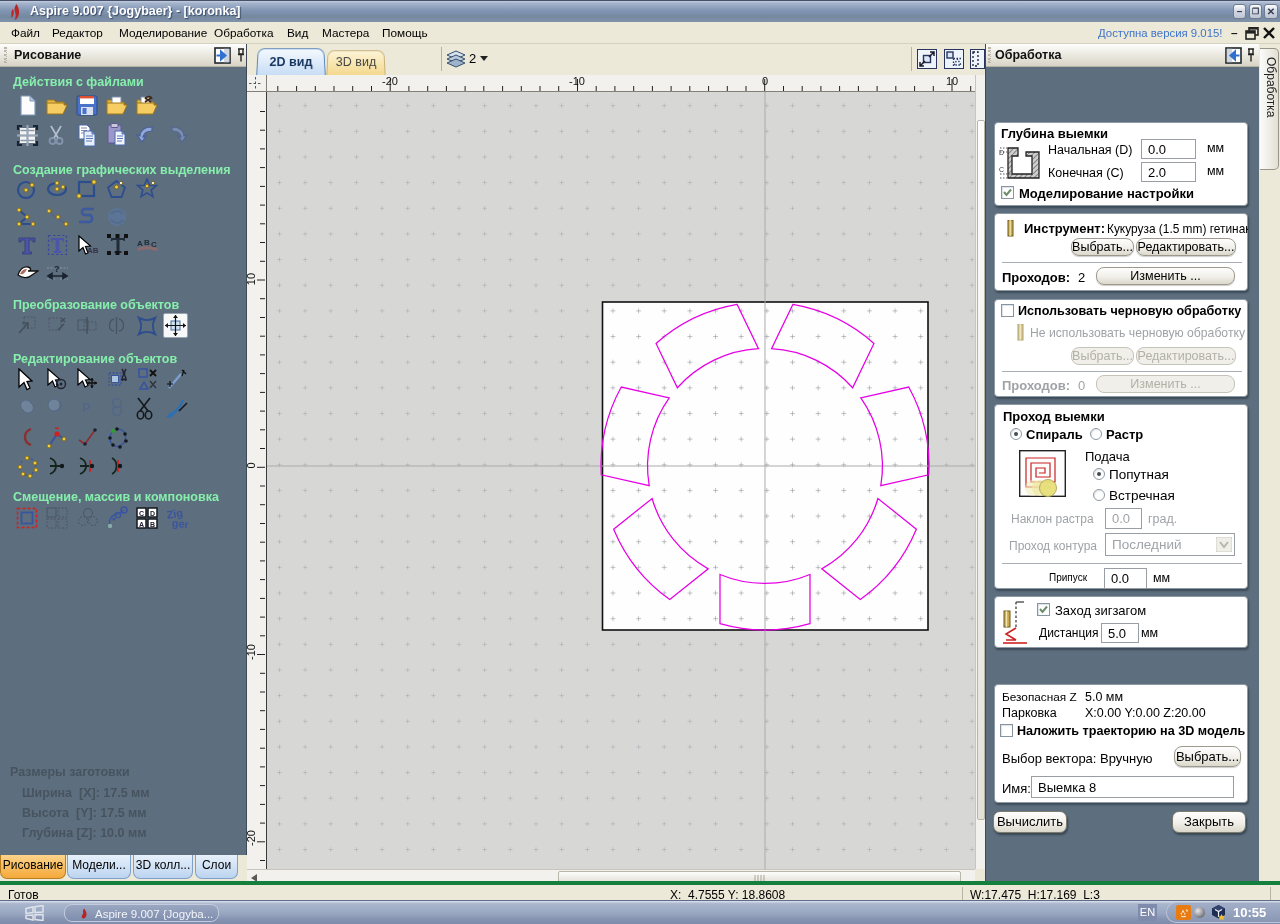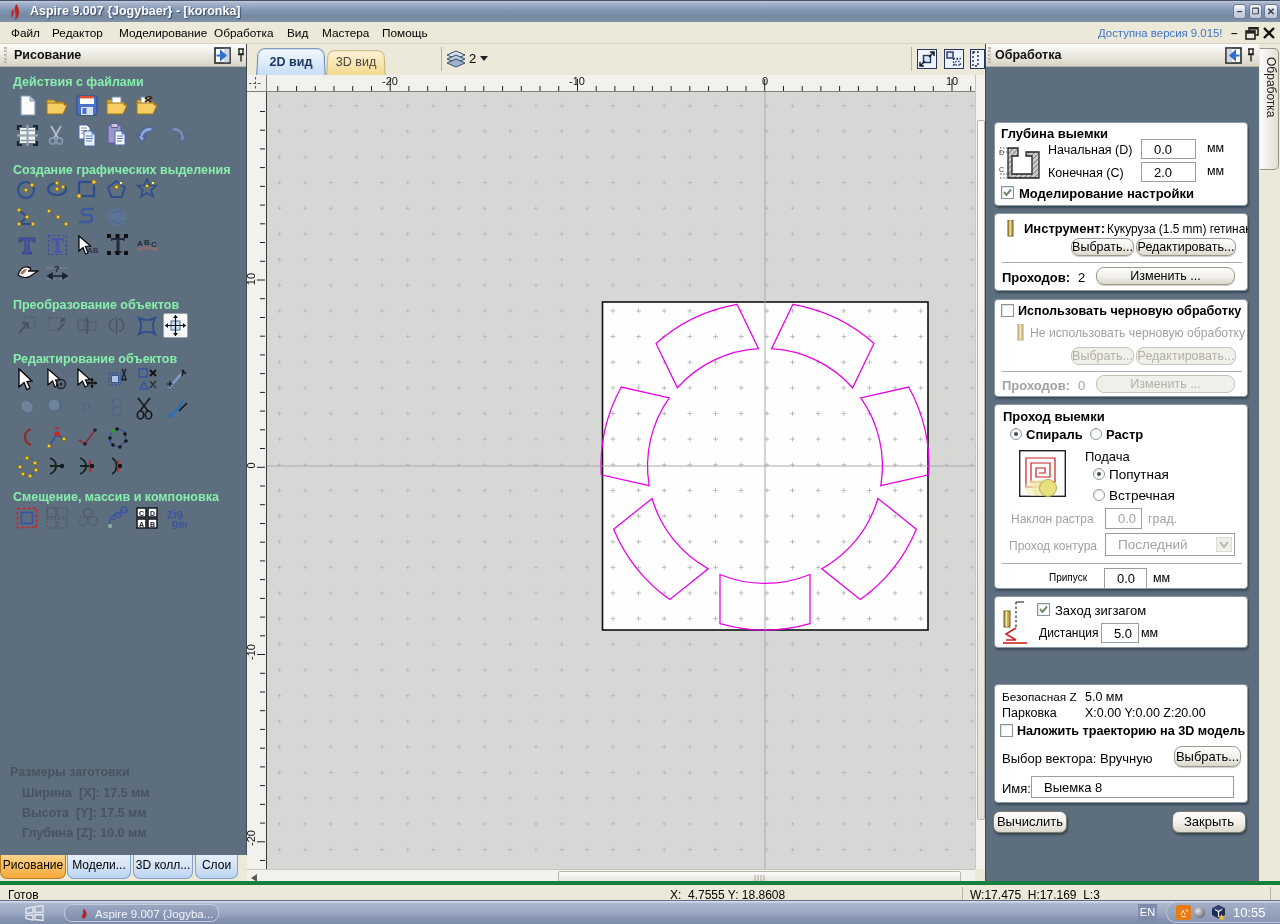--- a/index.html
+++ b/index.html
@@ -14,21 +14,21 @@
 #menubar{left:0;top:22px;width:1280px;height:22px;background:#ece9d8;border-bottom:1px solid #d6d2c2;font-size:11.8px;color:#000}
 #menubar span.mi{position:absolute;top:4px}
 
 .phead{height:23px;background:linear-gradient(180deg,#fefefd,#e7e4da 60%,#d8d4c6);border-bottom:1px solid #b7b3a4;font-size:12.5px;font-weight:bold;color:#111}
 .dark{background:#5d6e7e}
 .sechead{position:absolute;left:13px;color:#86efac;font-size:12.5px;font-weight:bold;white-space:nowrap}
 
 .card{position:absolute;left:8px;width:254px;background:#fff;border:1px solid #8d99a5;border-radius:4px;box-shadow:1px 2px 2px rgba(20,30,40,.45)}
 .lbl{position:absolute;font-size:12.5px;color:#000;white-space:nowrap}
 .dim{color:#9fa3a7!important}
-.inp{position:absolute;background:#fff;border:1px solid #999ea5;font-size:13px;padding:0 12px;display:flex;align-items:center}
+.inp{position:absolute;background:#fff;border:1px solid #999ea5;font-size:13px;padding:0 6px;display:flex;align-items:center}
 .xbtn{position:absolute;border:1px solid #9d9a8d;border-radius:8px;background:linear-gradient(180deg,#fefefe,#f1efe9 55%,#dbd7cb);font-size:12.5px;color:#000;text-align:center;box-shadow:0 1px 1px rgba(0,0,0,.2)}
 .xbtn.gray{background:#f1efe9;color:#b3b0a8;border-color:#c6c3b8;box-shadow:none}
 .cb{position:absolute;width:13px;height:13px;background:#fff;border:1px solid #88949e;box-shadow:inset 1px 1px 1px rgba(60,90,120,.18)}
 .rad{position:absolute;width:12px;height:12px;border-radius:50%;background:#fff;border:1px solid #8e9aa4;box-shadow:inset 1px 1px 1px rgba(60,90,120,.15)}
 .rad.on::after{content:"";position:absolute;left:3px;top:3px;width:4px;height:4px;border-radius:50%;background:#424c52}
 .hr{position:absolute;left:7px;width:240px;height:1px;background:#a9aeb4}
 
 .btab{position:absolute;top:0;height:24px;font-size:12px;color:#000;text-align:center;border:1px solid #7fa0cc;border-top:none;border-radius:0 0 7px 7px;background:linear-gradient(180deg,#e7f0fb,#bcd4f0);padding-top:3px}
 
 .sb{background:#f2f1ed}
@@ -713,14 +713,14 @@
         <path d="M5 11c0 1 5 1 5 0M5.5 9.5c-2-1.5 3-2.5 1.5-4M8.5 9.5c2-1.5-3-2.5-1.5-4M9.8 5.2c1.5-.8 2.5.3 1 1.5" stroke="#fff" stroke-width="1" fill="none"></path>
       </svg>
   </div>
   <div class="abs" style="left:1194px;top:6px;width:11px;height:11px;border-radius:50%;background:radial-gradient(circle at 35% 35%,#e8e8ea,#77777f 70%,#55555d)"></div>
   <svg class="abs" style="left:1211px;top:4px" width="15" height="15" viewBox="0 0 15 15">
       <path d="M7.5 0 L14 3.5 V10 L7.5 13.5 L1 10 V3.5 Z" fill="#1d2c52"></path>
       <path d="M7.5 0 L14 3.5 L7.5 7 L1 3.5Z" fill="#33436e"></path>
       <path d="M4 4.5 l3.5 2 3.5-2 M7.5 7v5" stroke="#e8ecf4" stroke-width="1.2" fill="none"></path>
       <path d="M10.5 9 l1.2 2.2 2.3.2-1.8 1.6.6 2.3-2.3-1.3-2.2 1.3.5-2.3-1.7-1.6 2.3-.2z" fill="#f0c030"></path>
     </svg>
-  <span class="abs" style="left:1233px;top:4px;color:#fff;font-size:13px;font-weight:normal">10:55</span>
+  <span class="abs" style="left:1233px;top:4px;color:#fff;font-size:13px;font-weight:bold">10:55</span>
 </div>
 
 </body></html>

